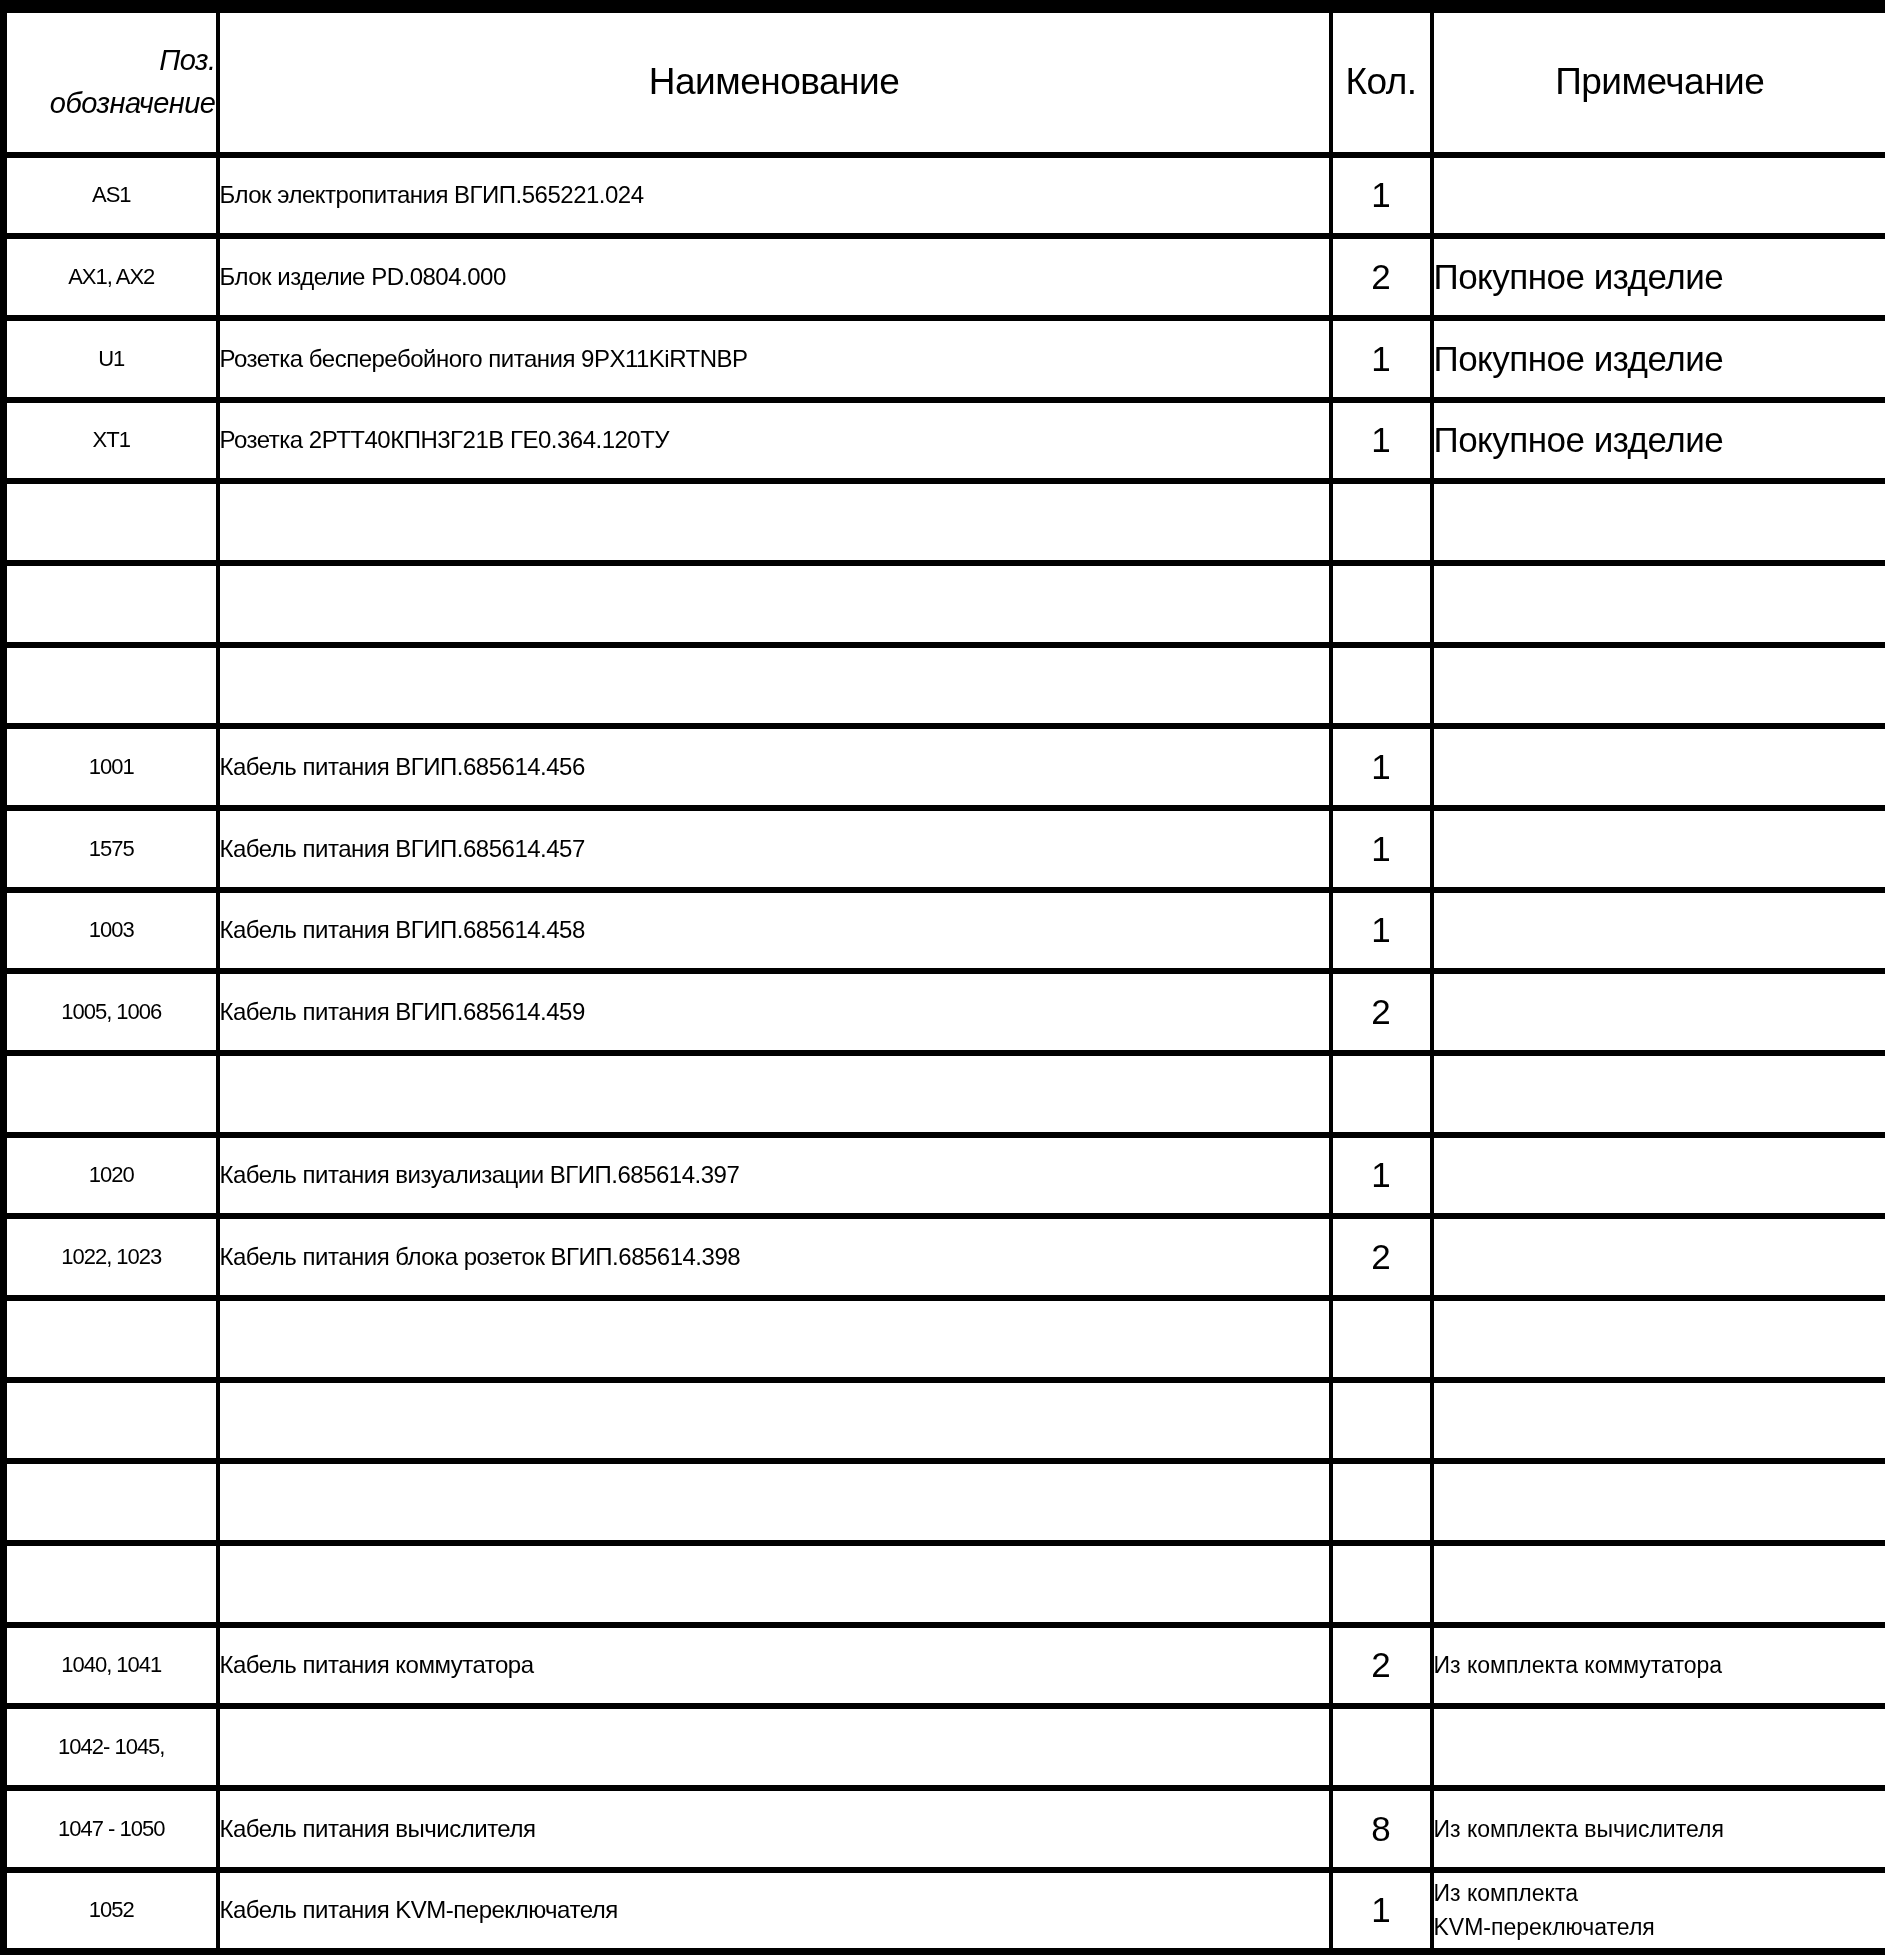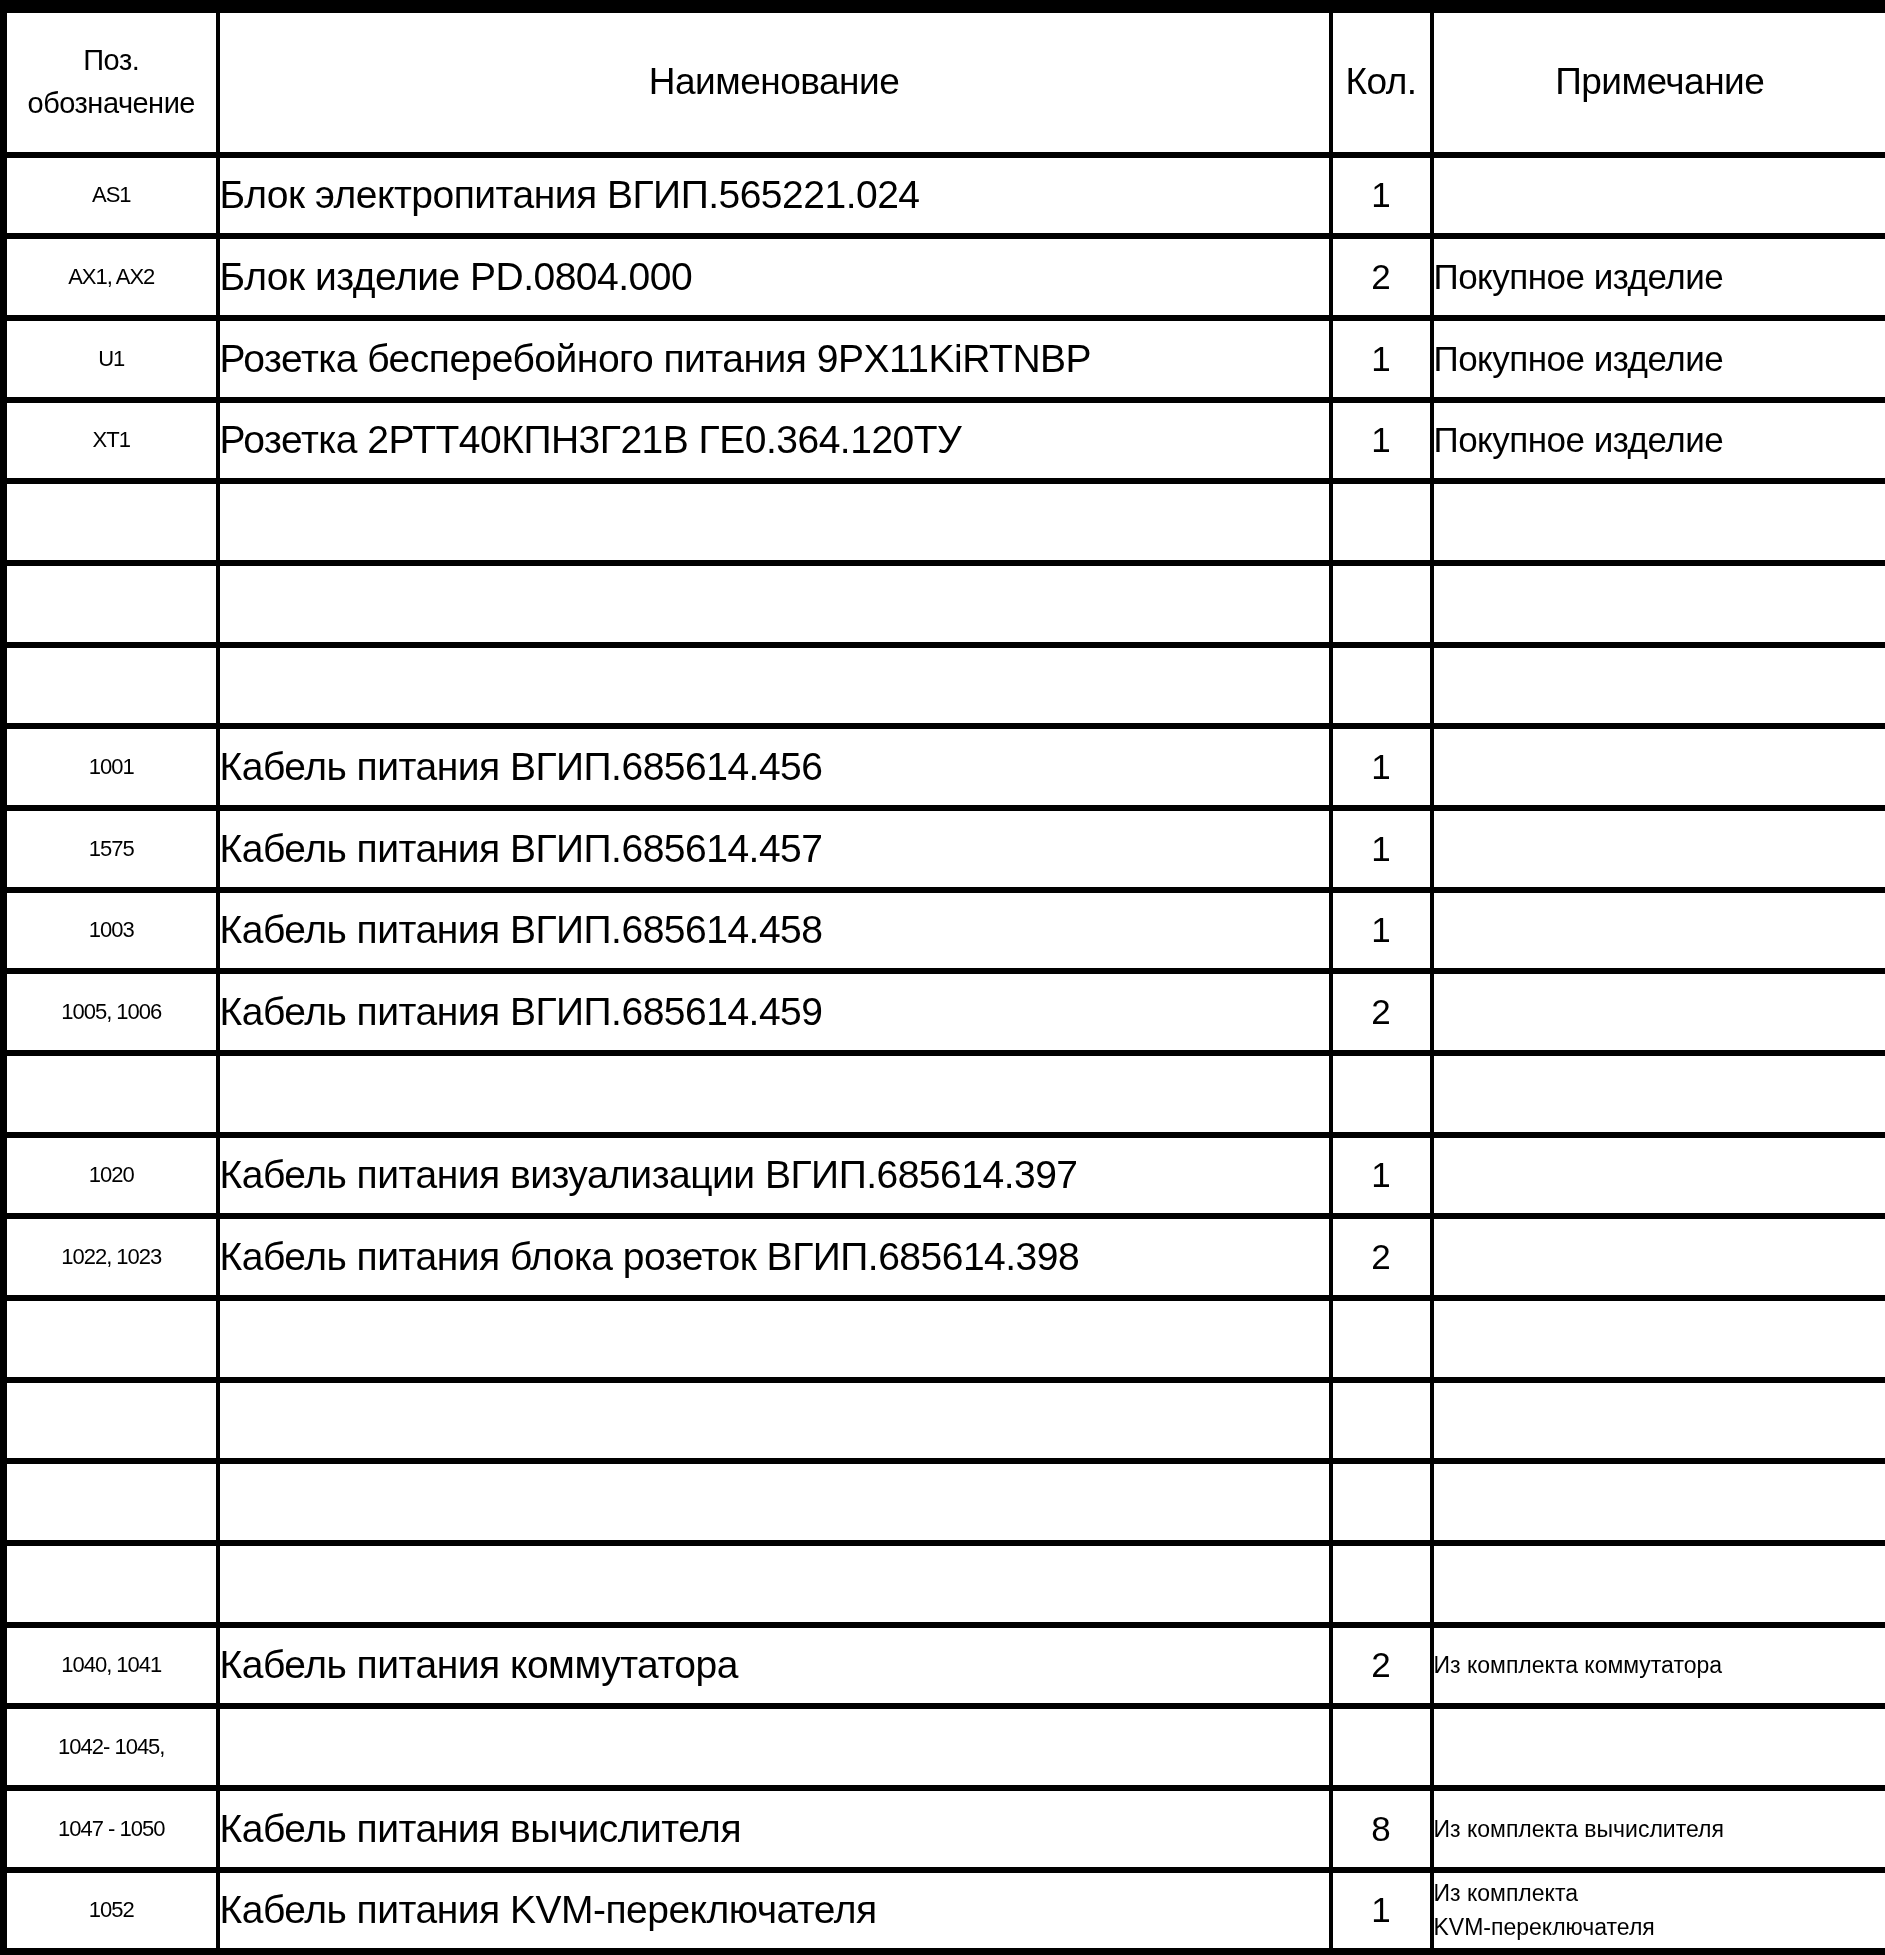--- a/index.html
+++ b/index.html
@@ -35,40 +35,41 @@
     vertical-align: middle;
     overflow: hidden;
     background: #ffffff;
   }
   tr.header-row { height: 148px; }
   tr.body-row   { height: 81px; }
 
   .h-pos {
     font-size: 29px;
     line-height: 1.5;
-    text-align: center;
+    text-align: right;
     font-weight: normal;
     white-space: pre-line;
     letter-spacing: -0.5px;
+    font-style: italic;
   }
   .h-name, .h-qty, .h-note {
     font-size: 37px;
     font-weight: normal;
     letter-spacing: -0.5px;
   }
   .cell-pos {
     text-align: center;
     font-size: 22px;
     letter-spacing: -1px;
     white-space: nowrap;
   }
   .cell-name {
     text-align: left;
     padding-left: 25px;
-    font-size: 39px;
+    font-size: 24px;
     letter-spacing: -0.5px;
     white-space: nowrap;
   }
   .cell-qty {
     text-align: center;
     font-size: 35px;
   }
   .cell-note {
     text-align: left;
     padding-left: 23px;

